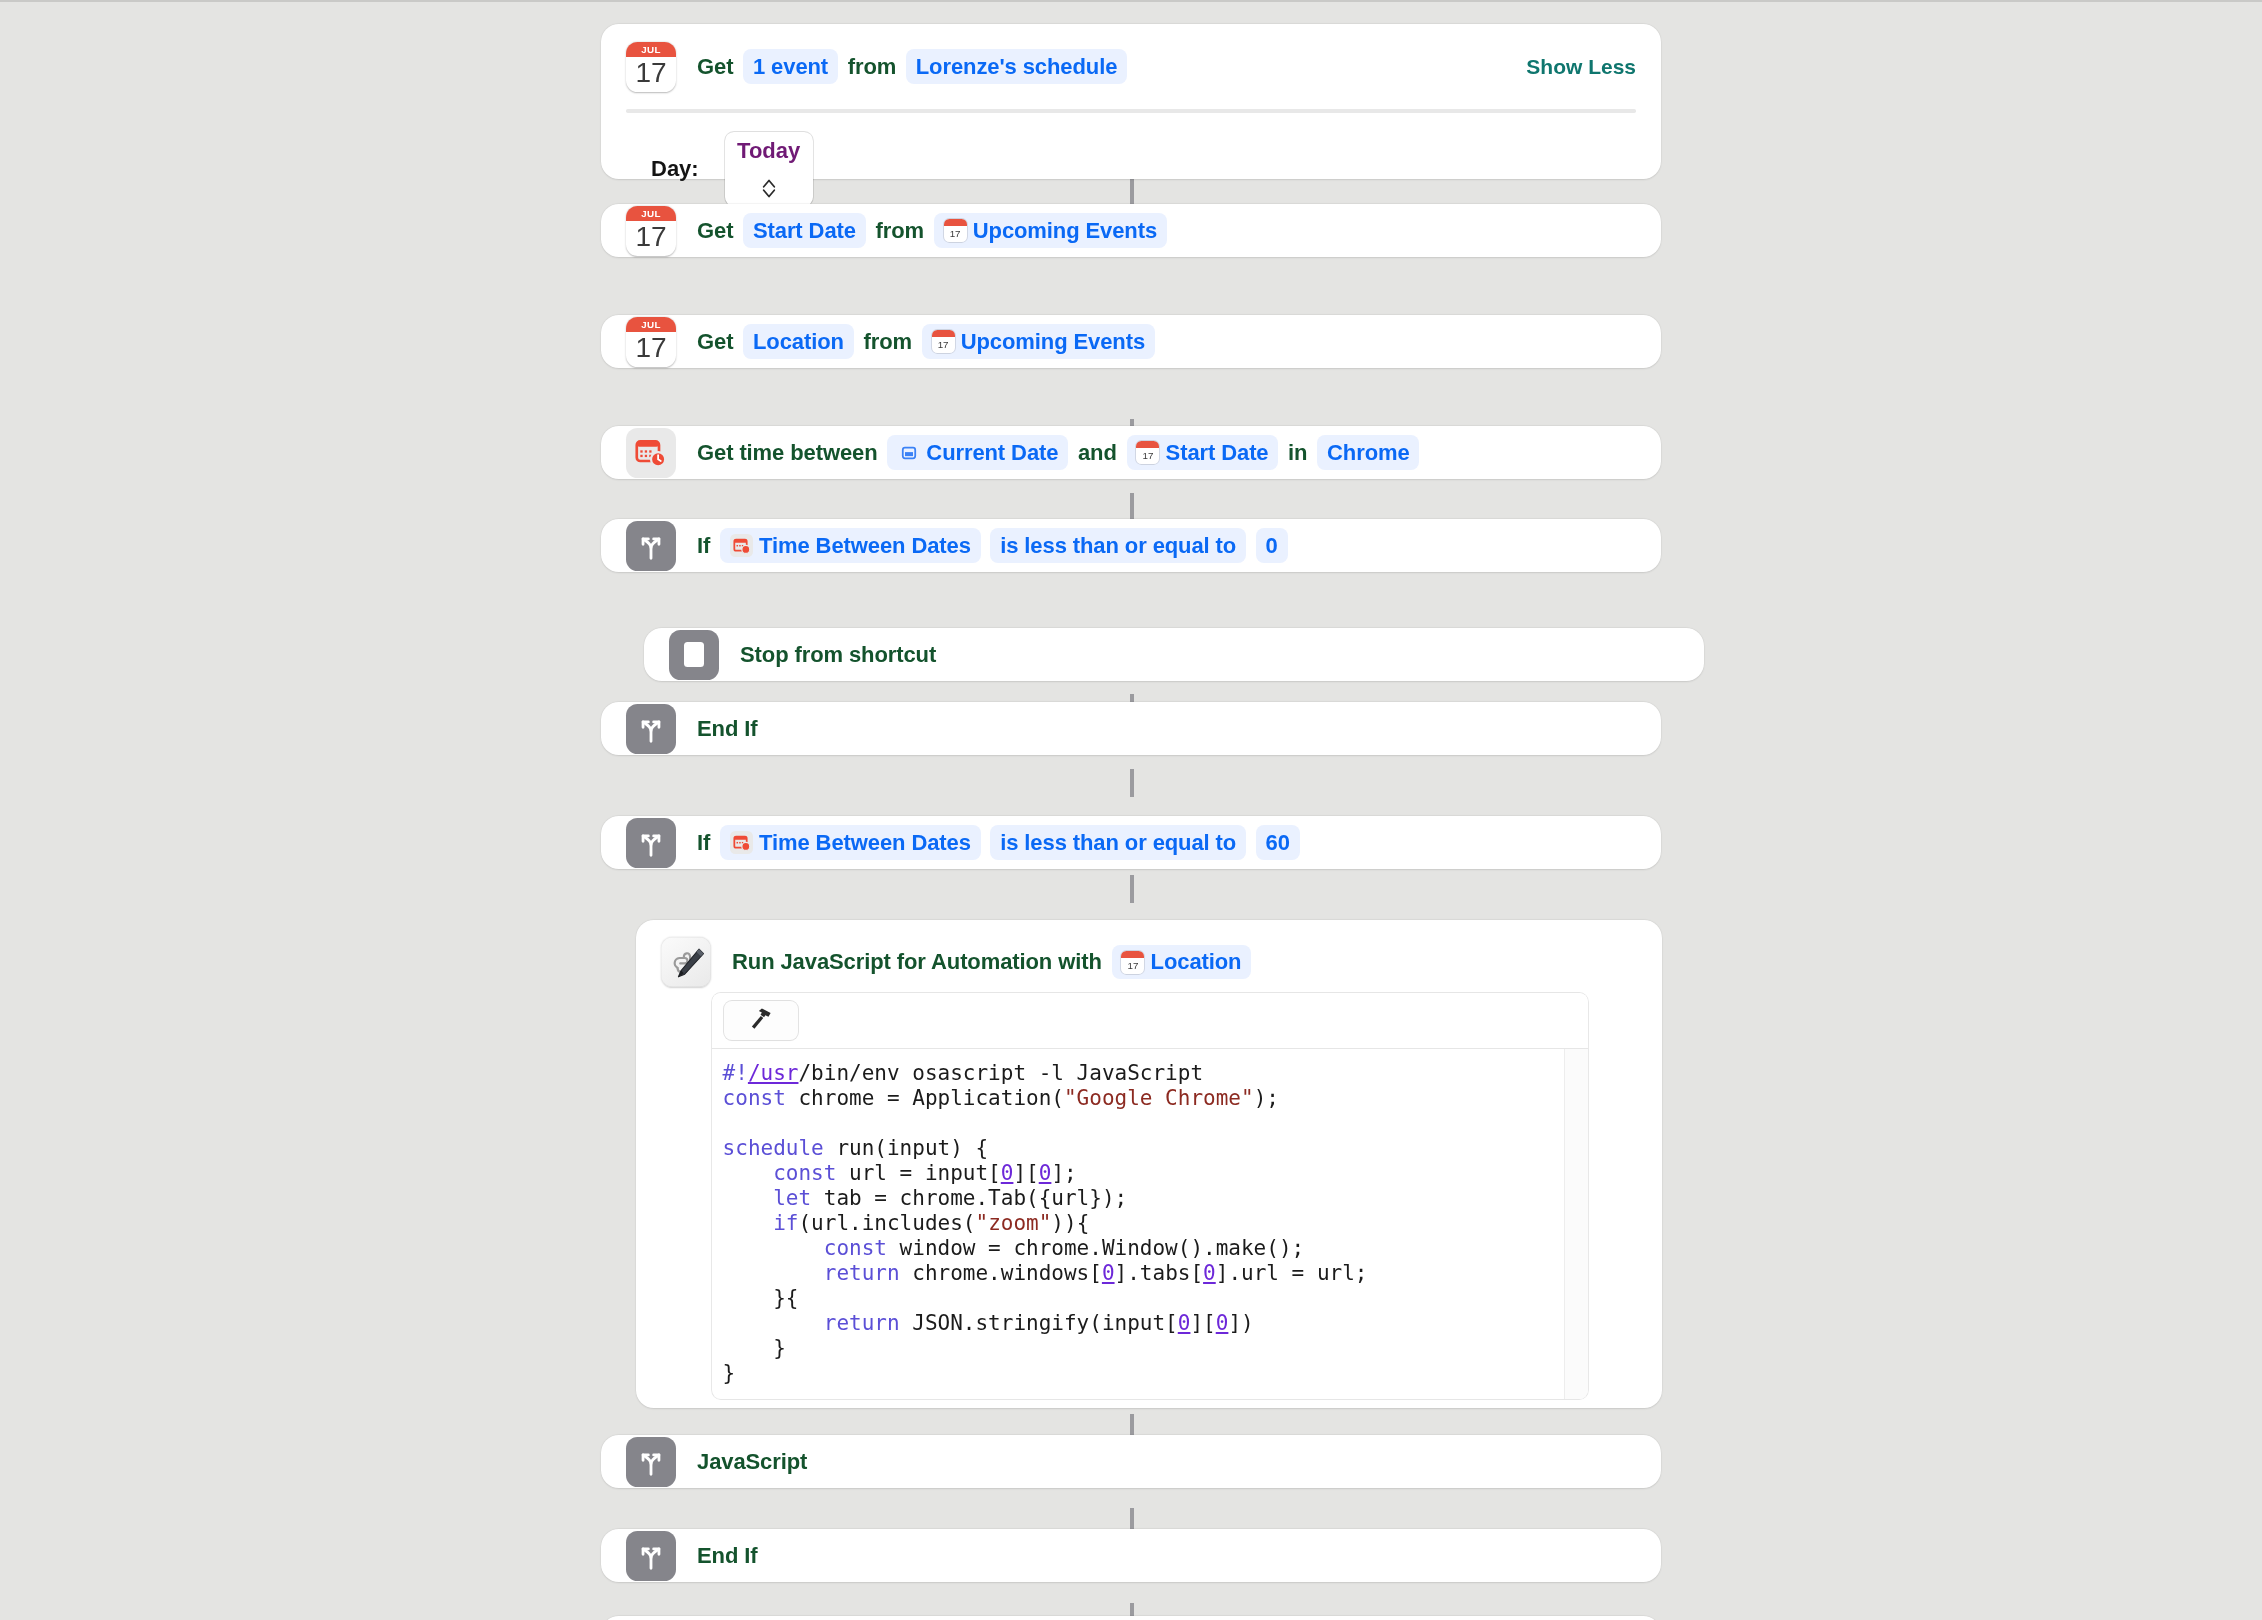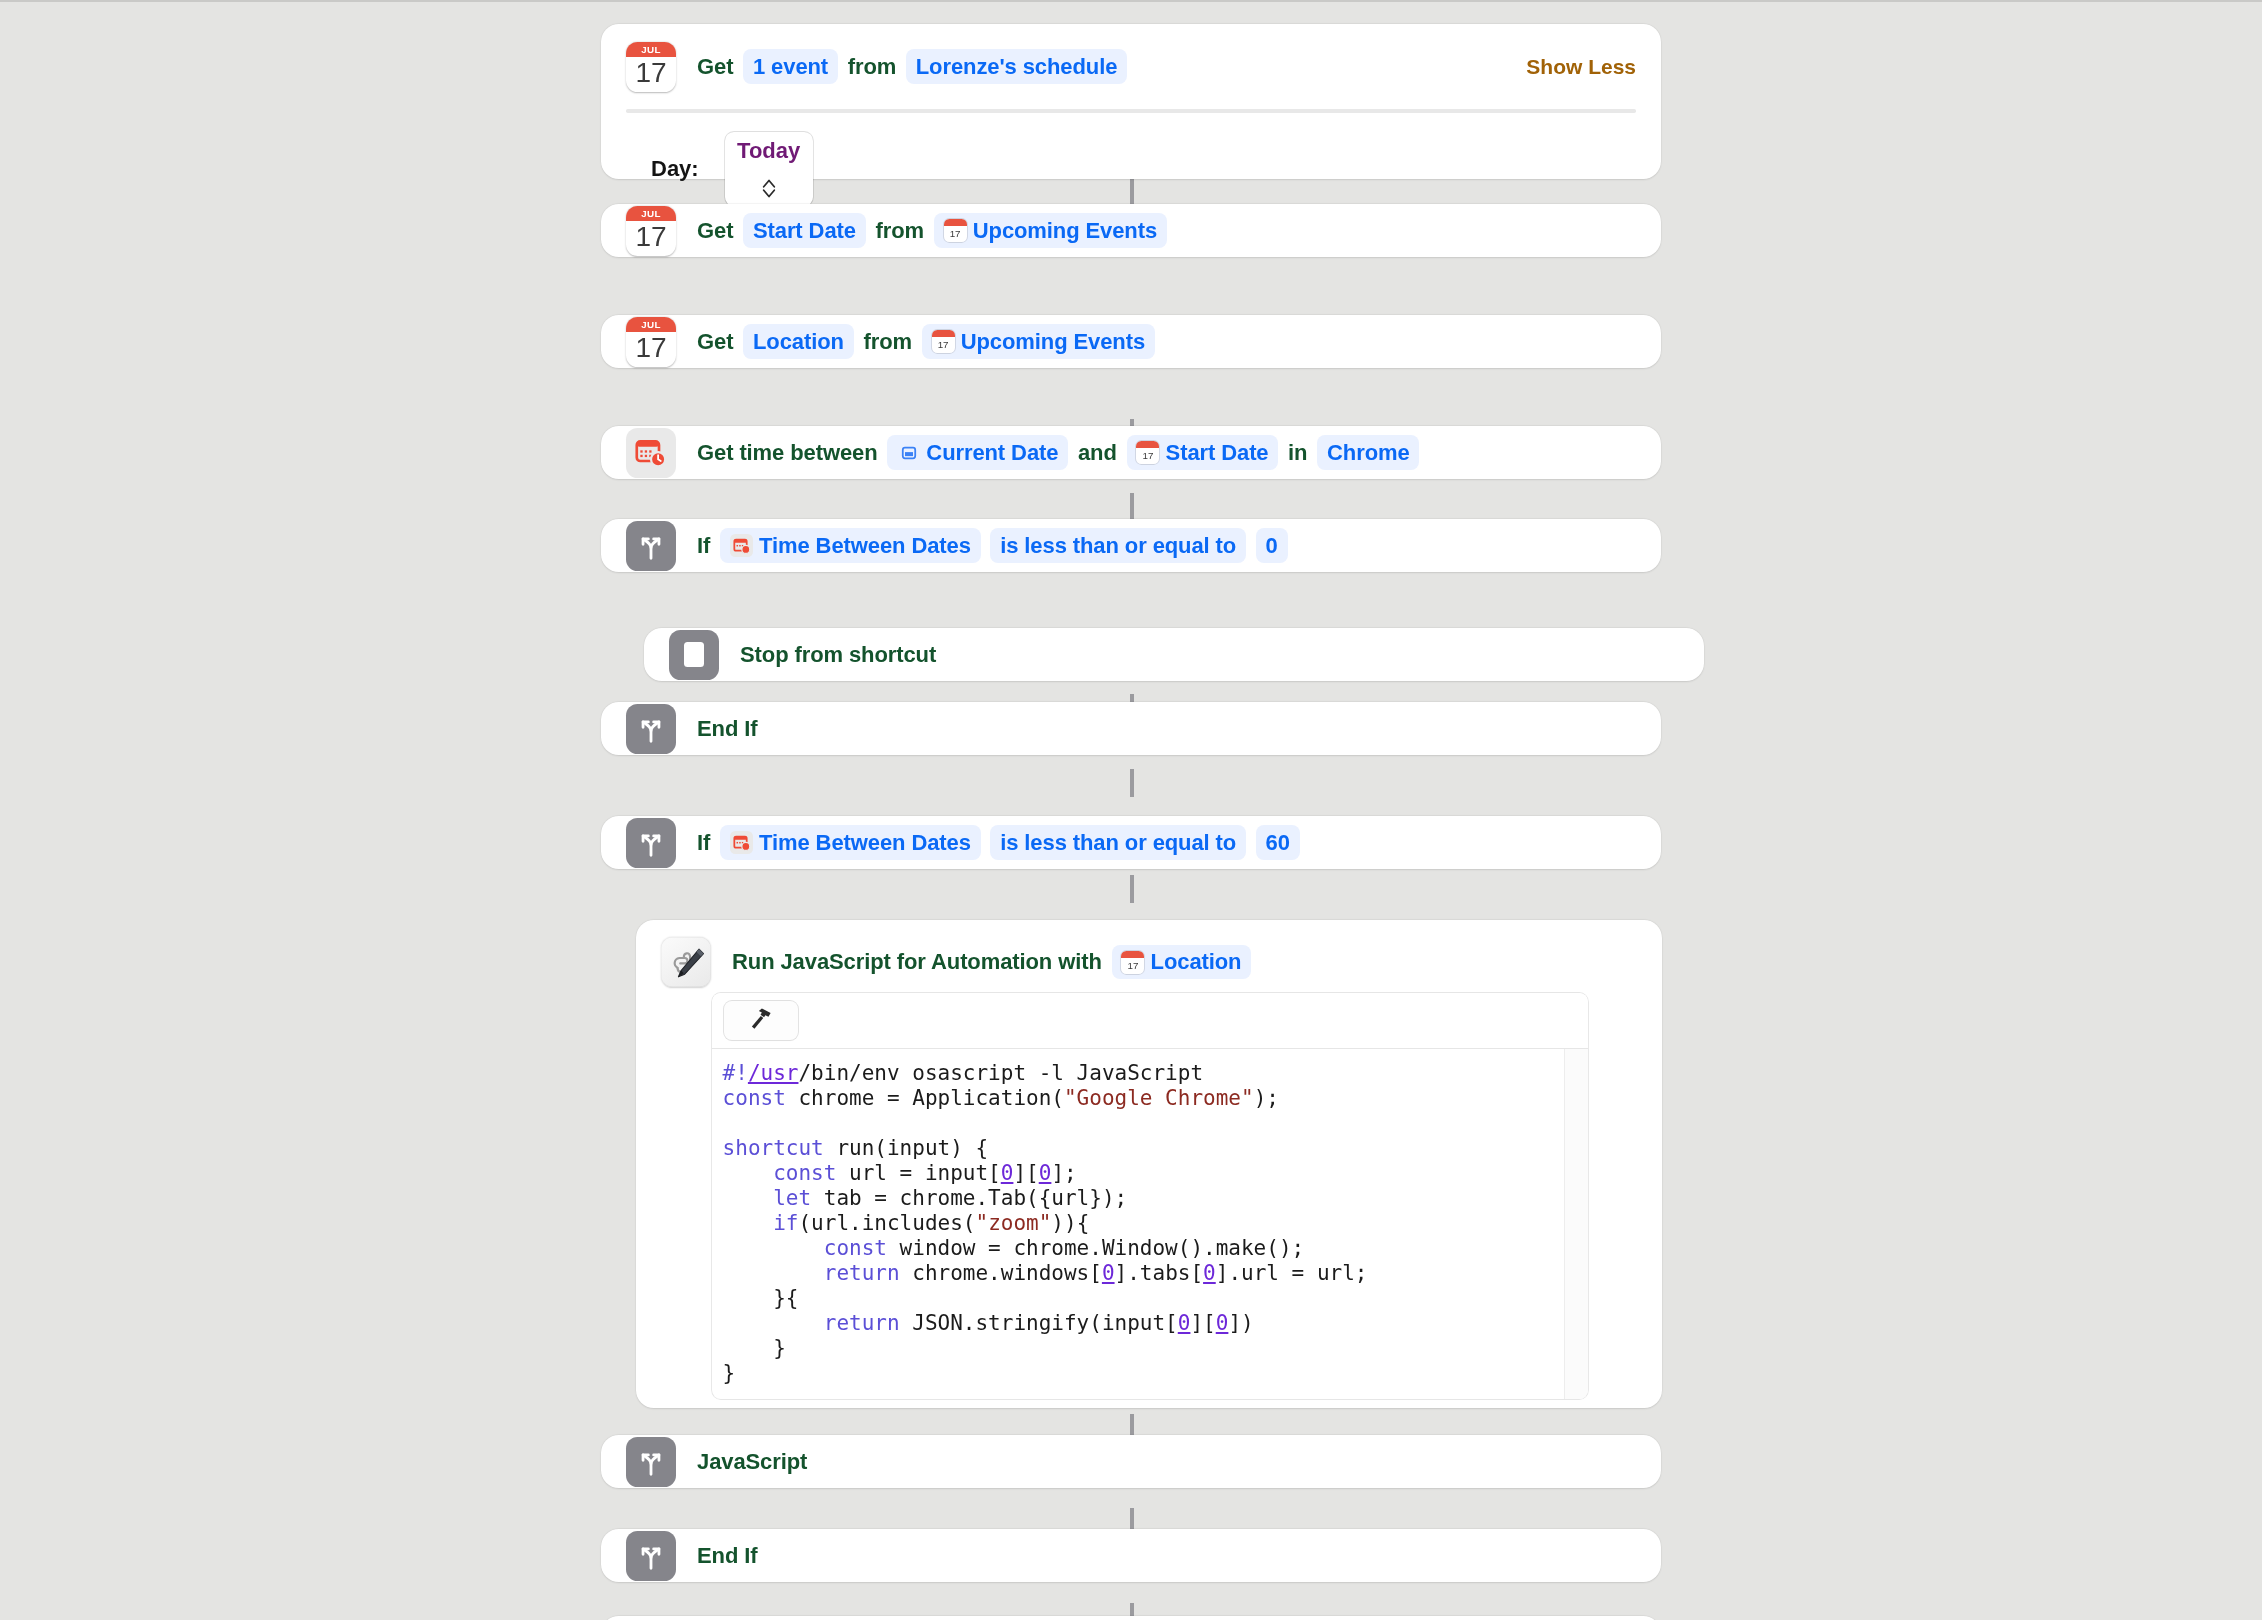--- a/index.html
+++ b/index.html
@@ -149,21 +149,21 @@
     flex: 1; display:flex; align-items:center; justify-content:center;
     font-size: 9.8px; color:#3a3a3a; font-weight: normal;
     font-family:"Liberation Sans", sans-serif; line-height:1;
   }
   .mini-gray { background: #e9e9e9; }
   .mini-blue { display:flex; align-items:center; justify-content:center; }
 
   .show-less {
     margin-left: auto;
     font-size: 21px;
-    color: #a16207;
+    color: #0f766e;
     font-weight: bold;
     white-space: nowrap;
   }
 
   
   .divider {
     height: 3.5px;
     background: #e8e8e8;
     border-radius: 1.8px;
     margin: 0 25px;
@@ -508,21 +508,21 @@
               <path d="M17 4 L27 9 L24.5 13.5 L21 11.8 L19.5 14 L15.5 11 L17 8.6 L13.5 6.9 Z" fill="#2b2b2b"></path>
               <path d="M15.8 12.6 L18.6 14.8 L8.5 27 L5.6 24.6 Z" fill="#2b2b2b"></path>
             </svg>
           </span>
         </div>
       </div>
       <div class="code-body">
         <pre class="code"><span class="k">#!</span><span class="n">/usr</span>/bin/env osascript -l JavaScript
 <span class="k">const</span> chrome = Application(<span class="s">"Google Chrome"</span>);
 
-<span class="k">shortcut</span> run(input) {
+<span class="k">schedule</span> run(input) {
     <span class="k">const</span> url = input[<span class="n">0</span>][<span class="n">0</span>];
     <span class="k">let</span> tab = chrome.Tab({url});
     <span class="k">if</span>(url.includes(<span class="s">"zoom"</span>)){
         <span class="k">const</span> window = chrome.Window().make();
         <span class="k">return</span> chrome.windows[<span class="n">0</span>].tabs[<span class="n">0</span>].url = url;
     }{
         <span class="k">return</span> JSON.stringify(input[<span class="n">0</span>][<span class="n">0</span>])
     }
 }</pre>
         <div class="sbtrack"></div>

